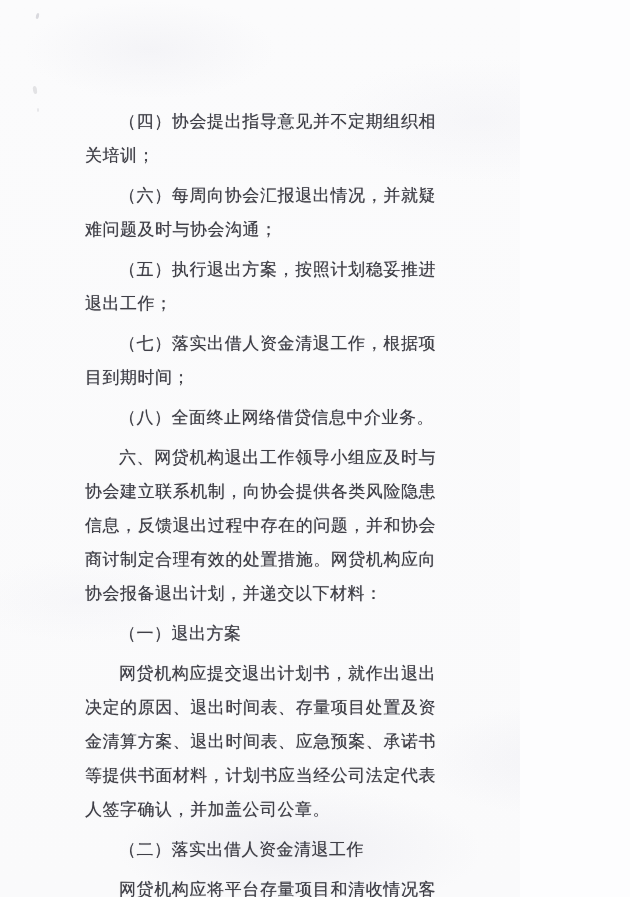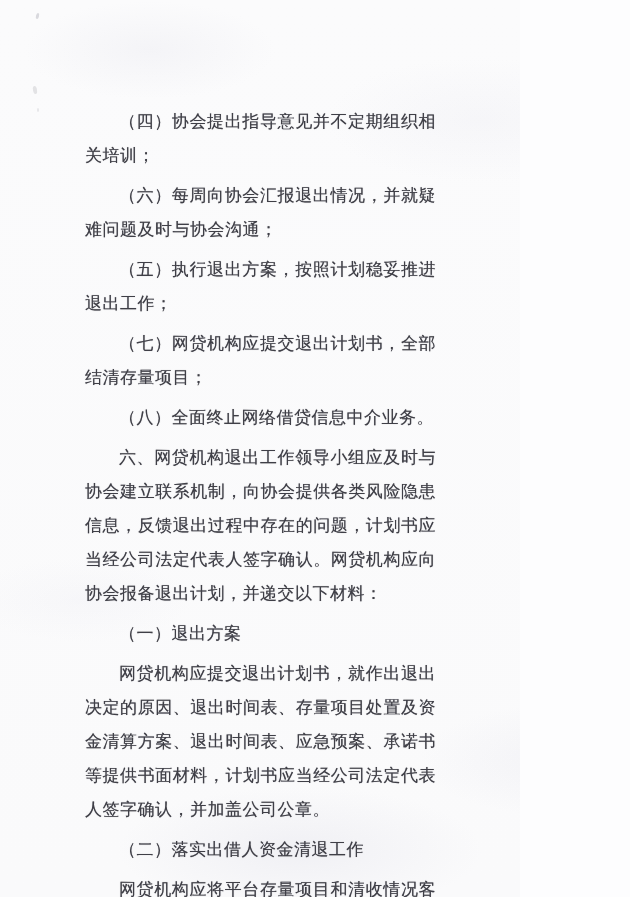--- a/index.html
+++ b/index.html
@@ -60,23 +60,23 @@
 <div class="page">
 
   <span class="speck speck-a"></span>
   <span class="speck speck-b"></span>
   <span class="speck speck-c"></span>
 
   <div class="text-block">
     <p class="para">（四）协会提出指导意见并不定期组织相关培训；</p>
     <p class="para">（六）每周向协会汇报退出情况，并就疑难问题及时与协会沟通；</p>
     <p class="para">（五）执行退出方案，按照计划稳妥推进退出工作；</p>
-    <p class="para">（七）网贷机构应提交退出计划书，全部结清存量项目；</p>
+    <p class="para">（七）落实出借人资金清退工作，根据项目到期时间；</p>
     <p class="para">（八）全面终止网络借贷信息中介业务。</p>
-    <p class="para">六、网贷机构退出工作领导小组应及时与协会建立联系机制，向协会提供各类风险隐患信息，反馈退出过程中存在的问题，计划书应当经公司法定代表人签字确认。网贷机构应向协会报备退出计划，并递交以下材料：</p>
+    <p class="para">六、网贷机构退出工作领导小组应及时与协会建立联系机制，向协会提供各类风险隐患信息，反馈退出过程中存在的问题，并和协会商讨制定合理有效的处置措施。网贷机构应向协会报备退出计划，并递交以下材料：</p>
     <p class="para">（一）退出方案</p>
     <p class="para">网贷机构应提交退出计划书，就作出退出决定的原因、退出时间表、存量项目处置及资金清算方案、退出时间表、应急预案、承诺书等提供书面材料，计划书应当经公司法定代表人签字确认，并加盖公司公章。</p>
     <p class="para">（二）落实出借人资金清退工作</p>
     <p class="para">网贷机构应将平台存量项目和清收情况客观、真实、全面地向协会汇报。根据项目到期时间、是否正常还款、并和协会商讨制定合理有效的处置措施，并对不良资产予以明确标注。</p>
 
     <div class="footer">6/9</div>
   </div>
 
 </div>
 

